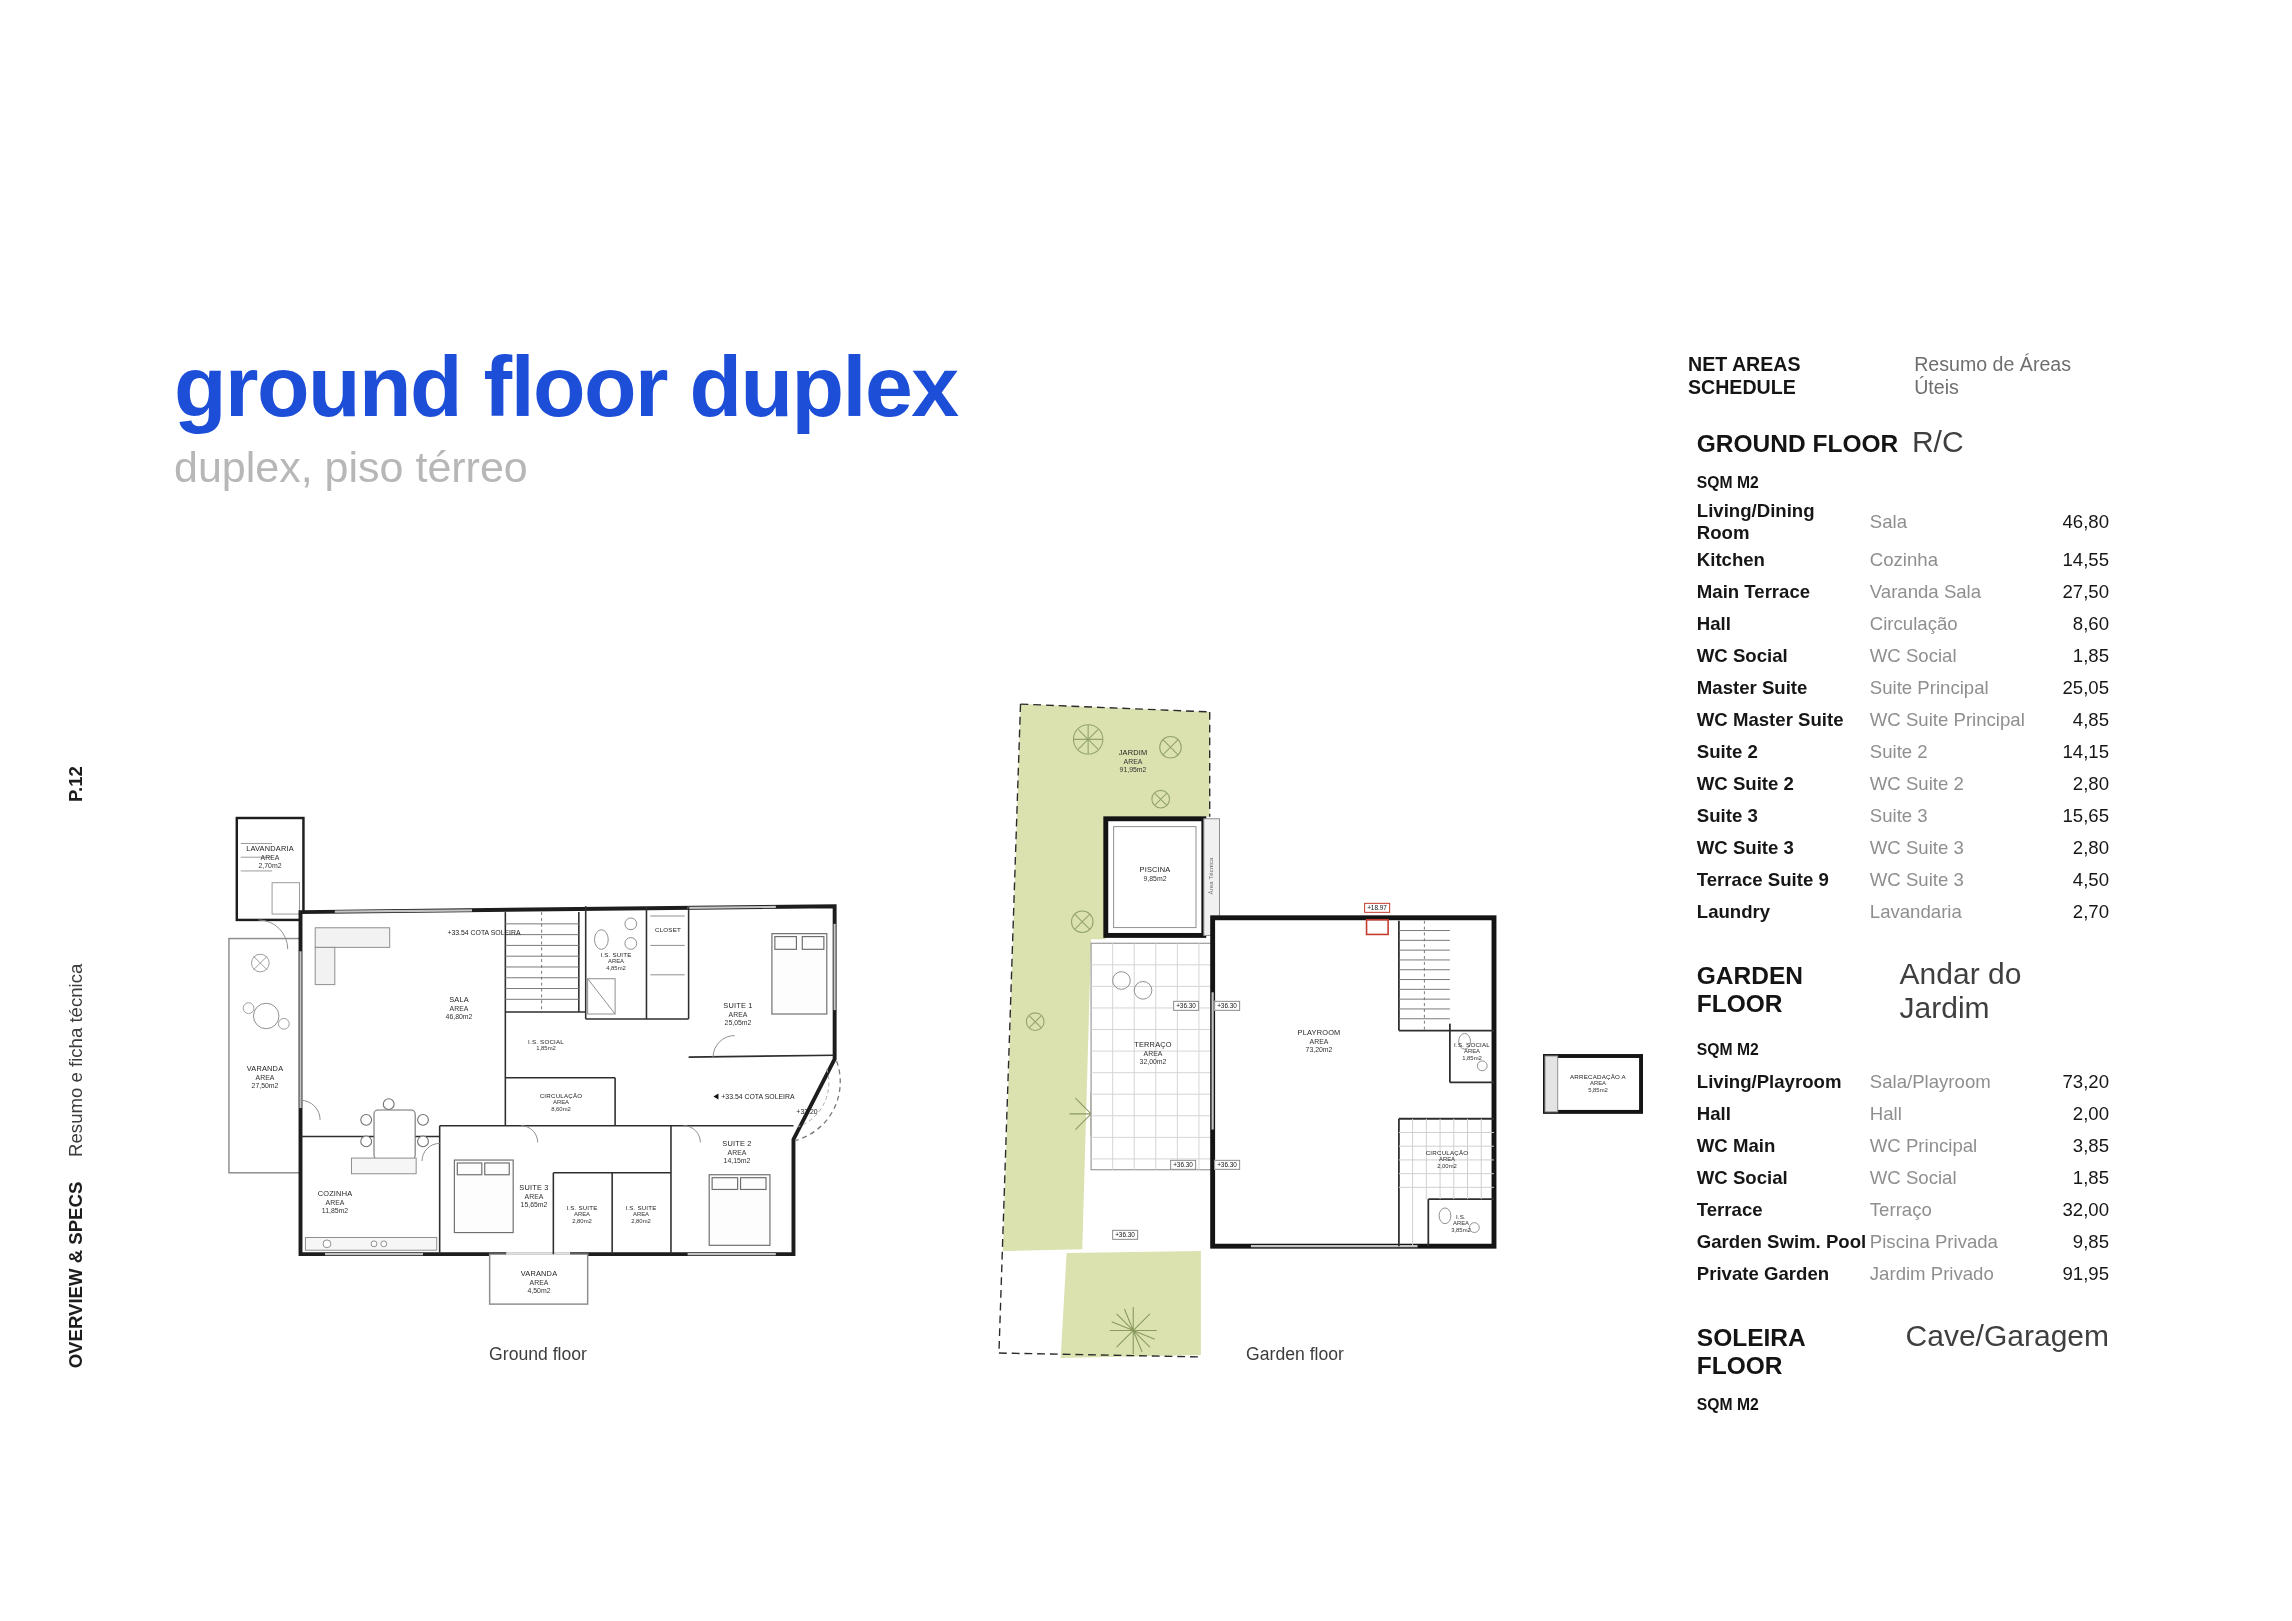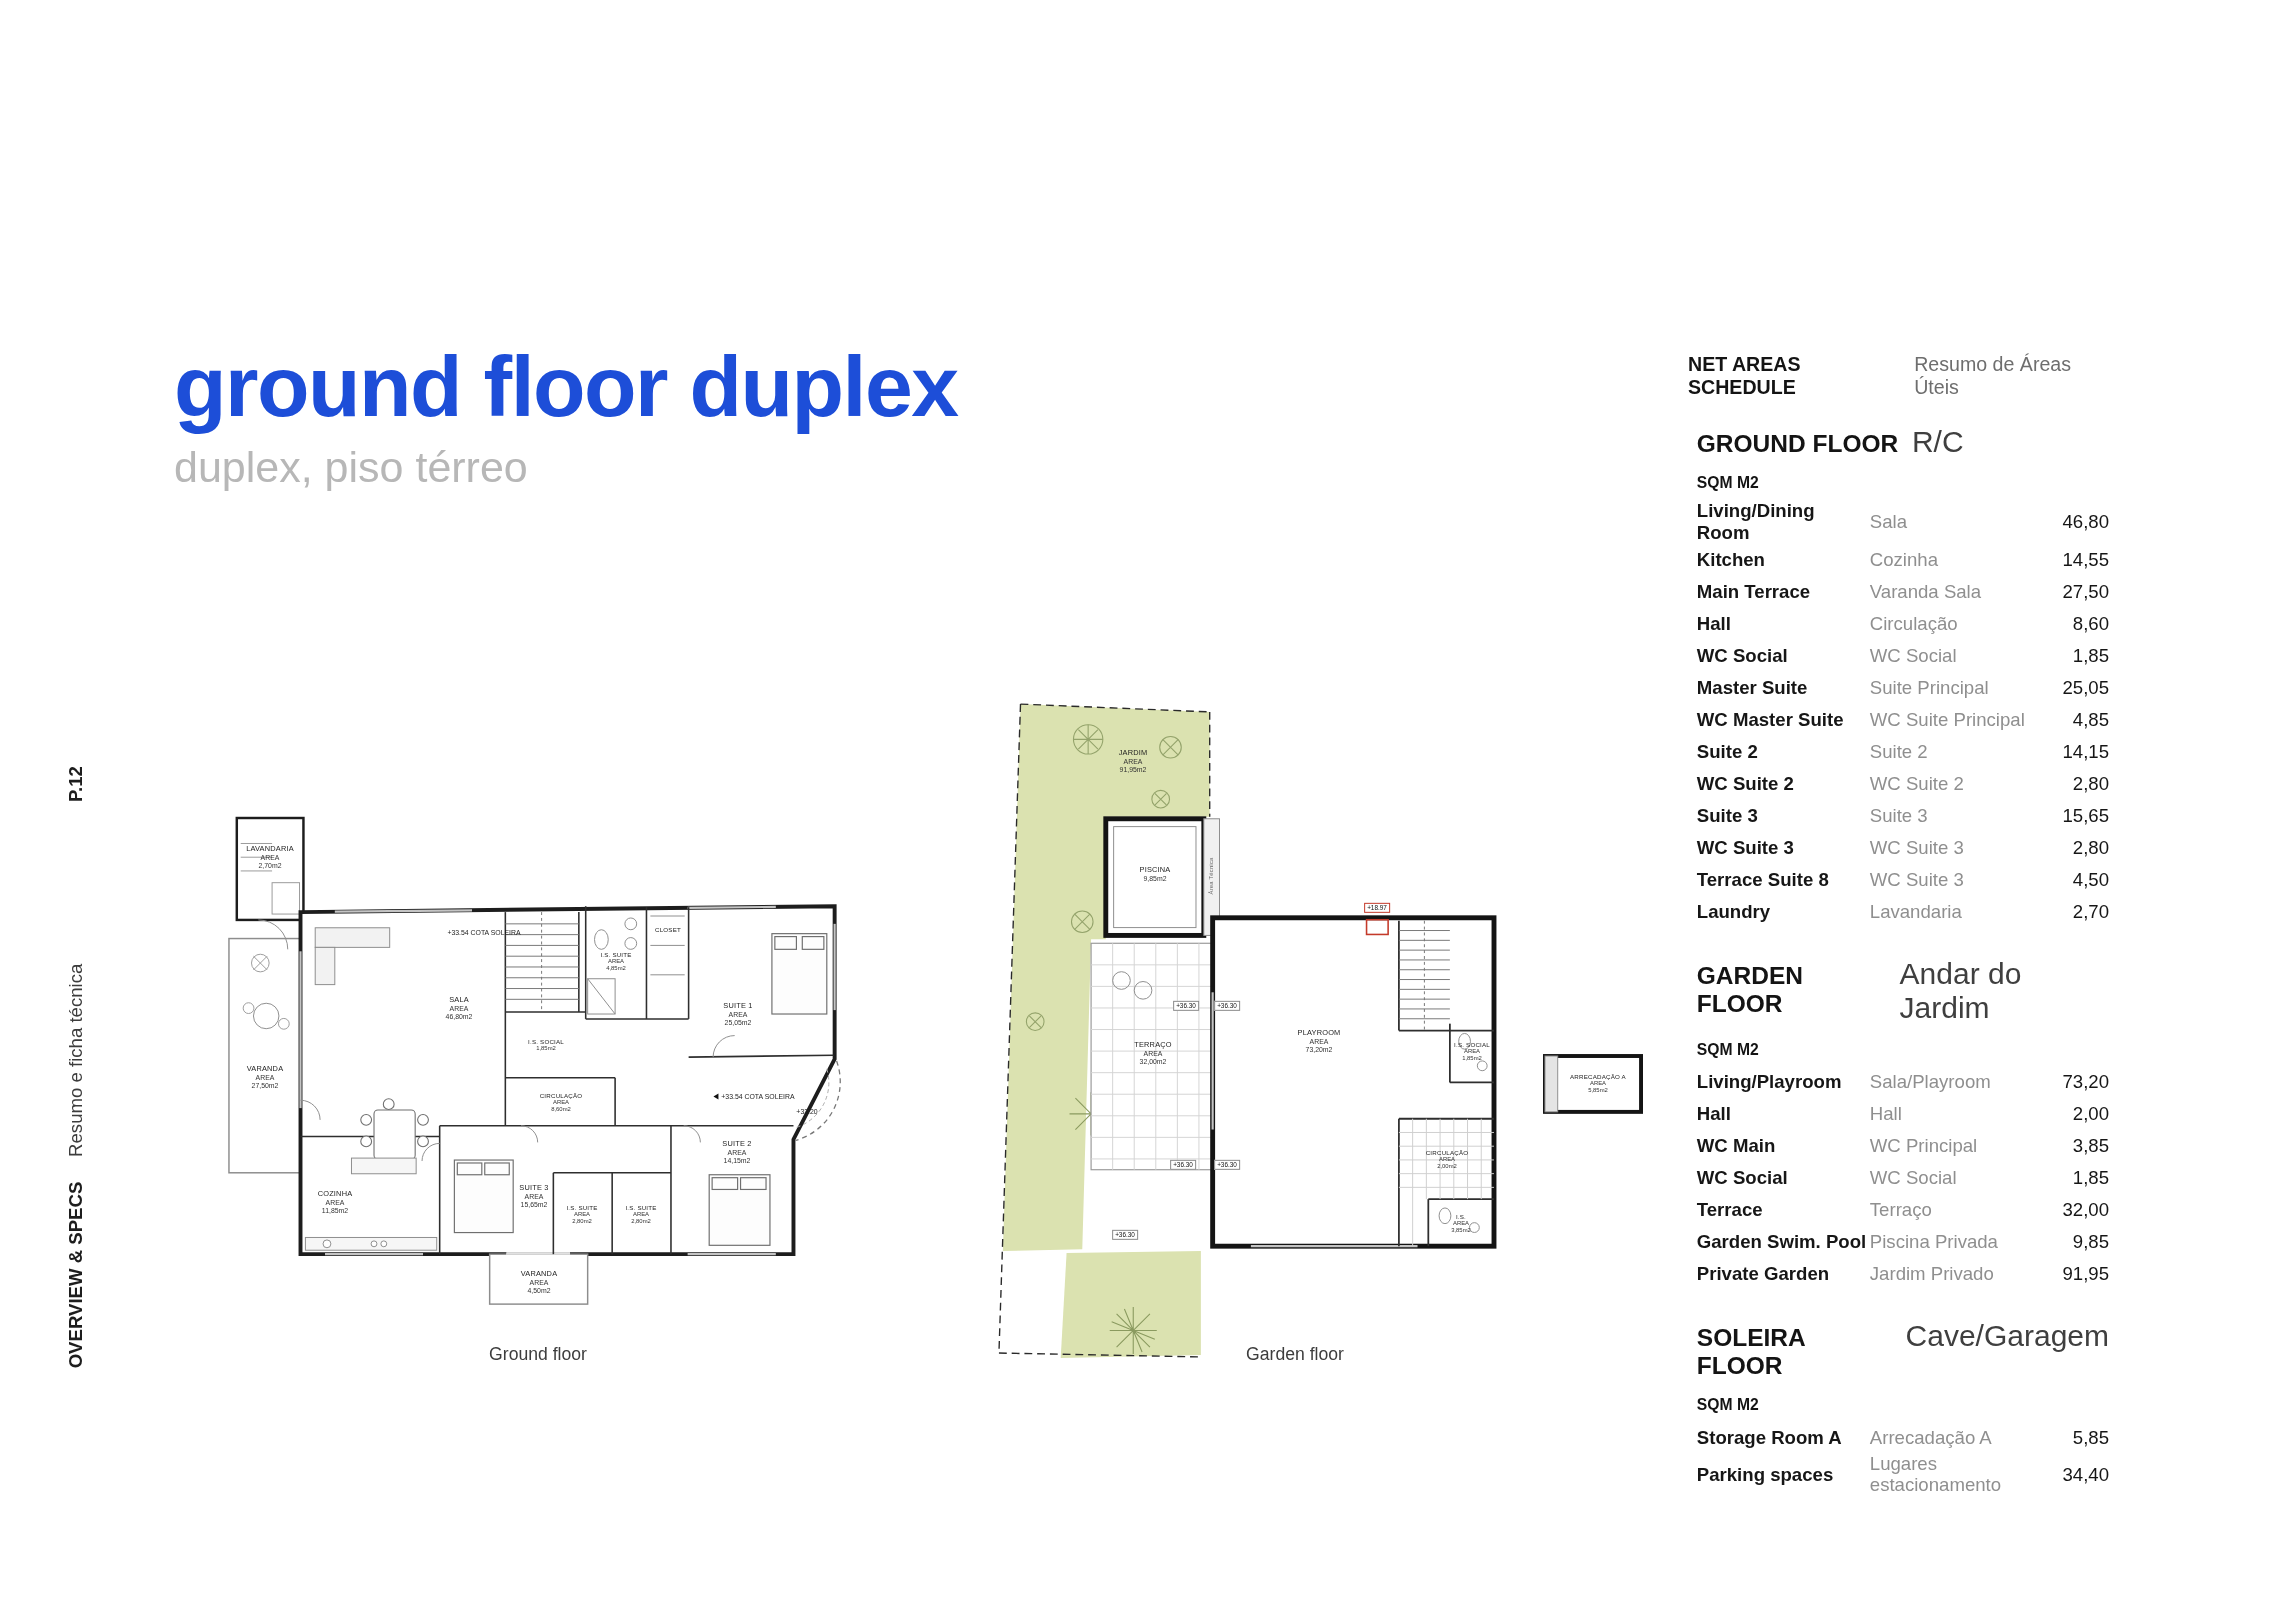--- a/index.html
+++ b/index.html
@@ -482,21 +482,21 @@
             <span class="val">15,65</span>
           </div>
 
           <div class="row">
             <span class="en">WC Suite 3</span>
             <span class="pt">WC Suite 3</span>
             <span class="val">2,80</span>
           </div>
 
           <div class="row">
-            <span class="en">Terrace Suite 8</span>
+            <span class="en">Terrace Suite 9</span>
             <span class="pt">WC Suite 3</span>
             <span class="val">4,50</span>
           </div>
 
           <div class="row">
             <span class="en">Laundry</span>
             <span class="pt">Lavandaria</span>
             <span class="val">2,70</span>
           </div>
         </div>
@@ -553,31 +553,17 @@
           </div>
         </div>
     </section>
 
     <section class="sched-section">
       <h3>
           <span class="s-en">SOLEIRA FLOOR</span>
           <span class="s-pt">Cave/Garagem</span>
         </h3>
       <div class="sqm">SQM M2</div>
-      <div class="rows">
-
-          <div class="row">
-            <span class="en">Storage Room A</span>
-            <span class="pt">Arrecadação A</span>
-            <span class="val">5,85</span>
-          </div>
-
-          <div class="row">
-            <span class="en">Parking spaces</span>
-            <span class="pt">Lugares estacionamento</span>
-            <span class="val">34,40</span>
-          </div>
-        </div>
     </section>
   </aside>
 
 </div>
 
 
 </body></html>

